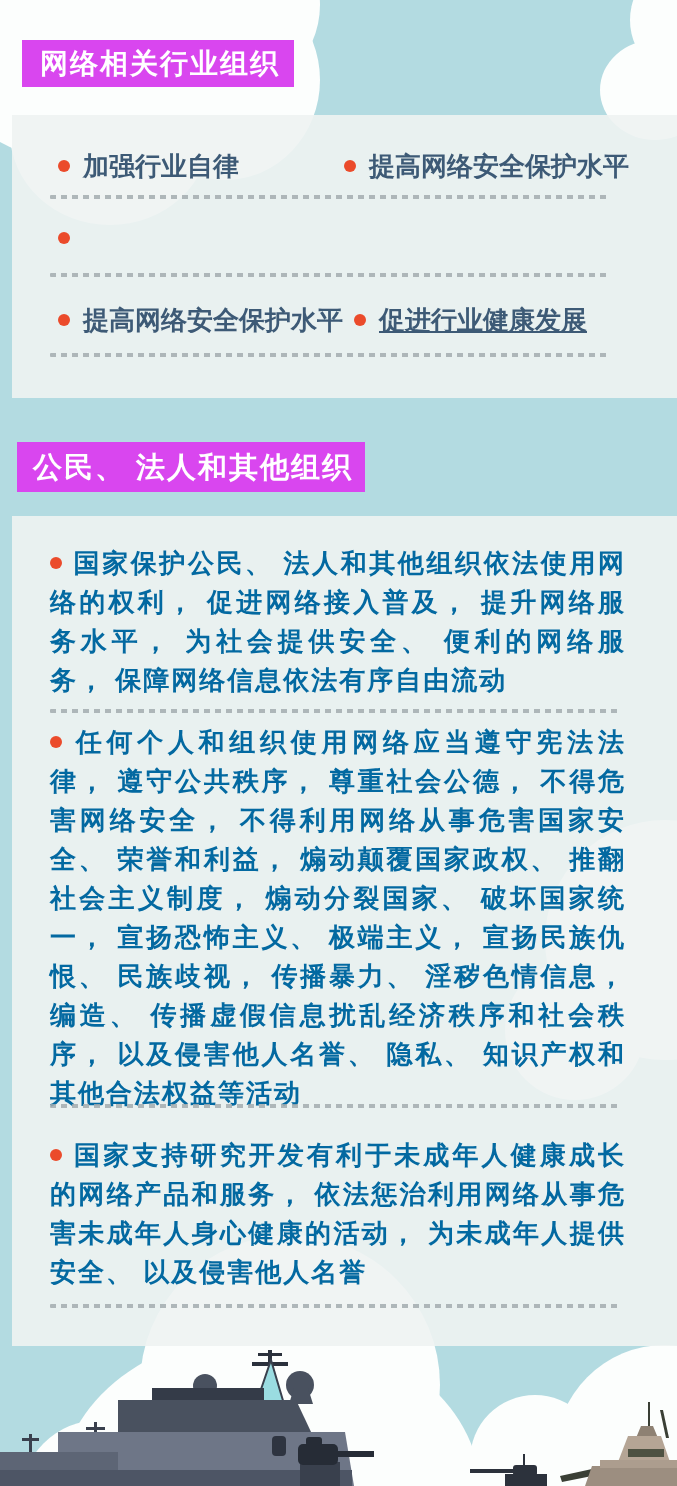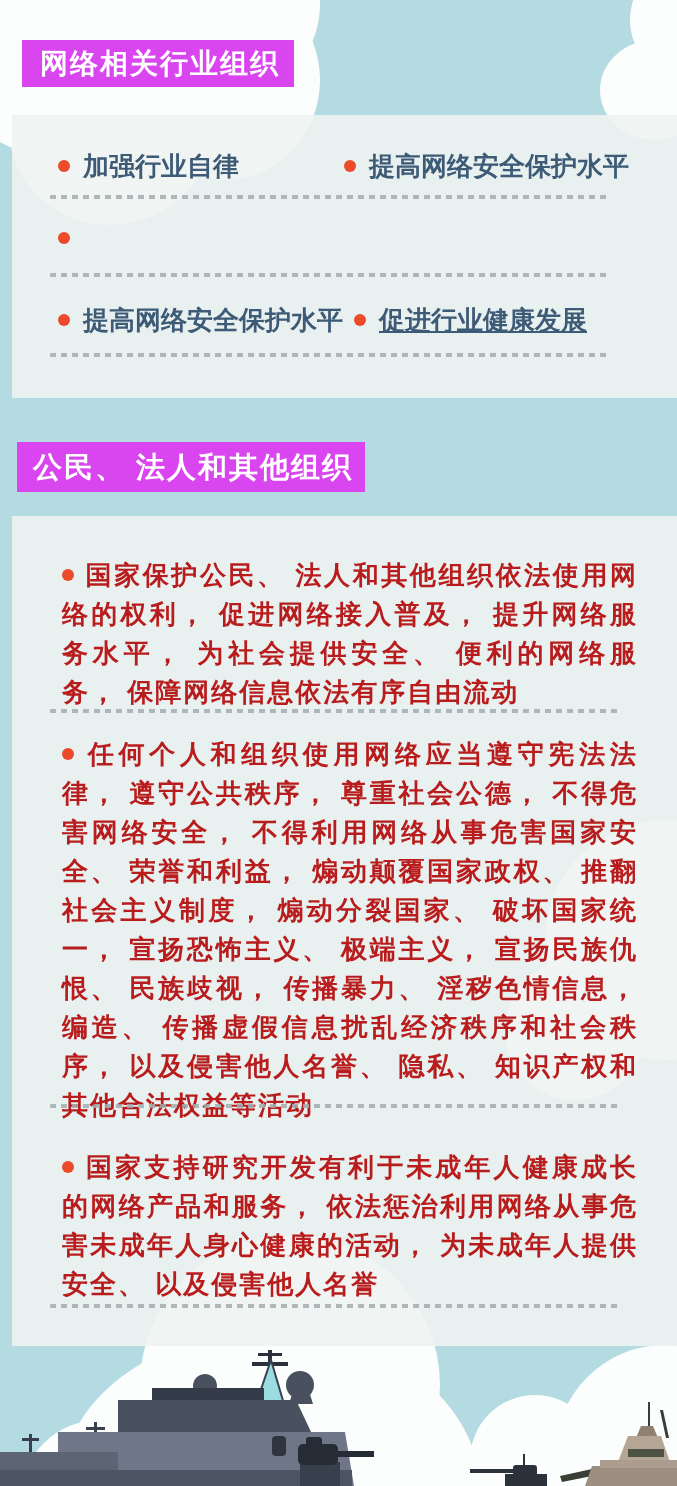--- a/index.html
+++ b/index.html
@@ -32,22 +32,22 @@
     background:#eb4b2b;margin-right:13px;vertical-align:3px;
   }
   .sep{
     position:absolute;height:4px;border-radius:1px;
     background-image:repeating-linear-gradient(to right,#a3acaf 0,#a3acaf 6px,transparent 6px,transparent 11px);
     opacity:.85;
   }
   .c1sep{left:38px;width:560px;}
   .c2sep{left:38px;width:568px;}
   .para{
-    position:absolute;left:38px;width:576px;margin:12px;
-    font-size:26px;line-height:39px;font-weight:700;color:#b91c1c;
+    position:absolute;left:38px;width:576px;margin:0;
+    font-size:26px;line-height:39px;font-weight:700;color:#0369a1;
     letter-spacing:2px;text-align:justify;
   }
   .pdot{
     display:inline-block;width:12px;height:12px;border-radius:50%;
     background:#eb4b2b;margin-right:11px;vertical-align:3px;
   }
   #bottom-art{position:absolute;left:0;top:1330px;width:677px;height:156px;}
 </style>
 </head>
 <body>

